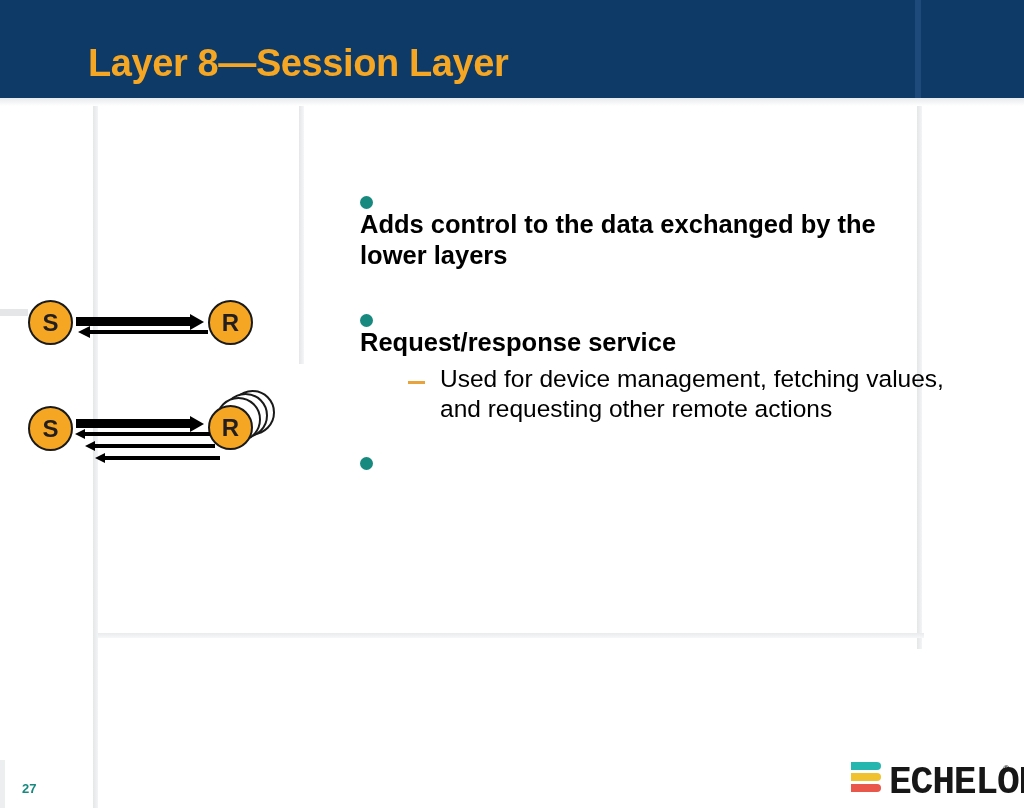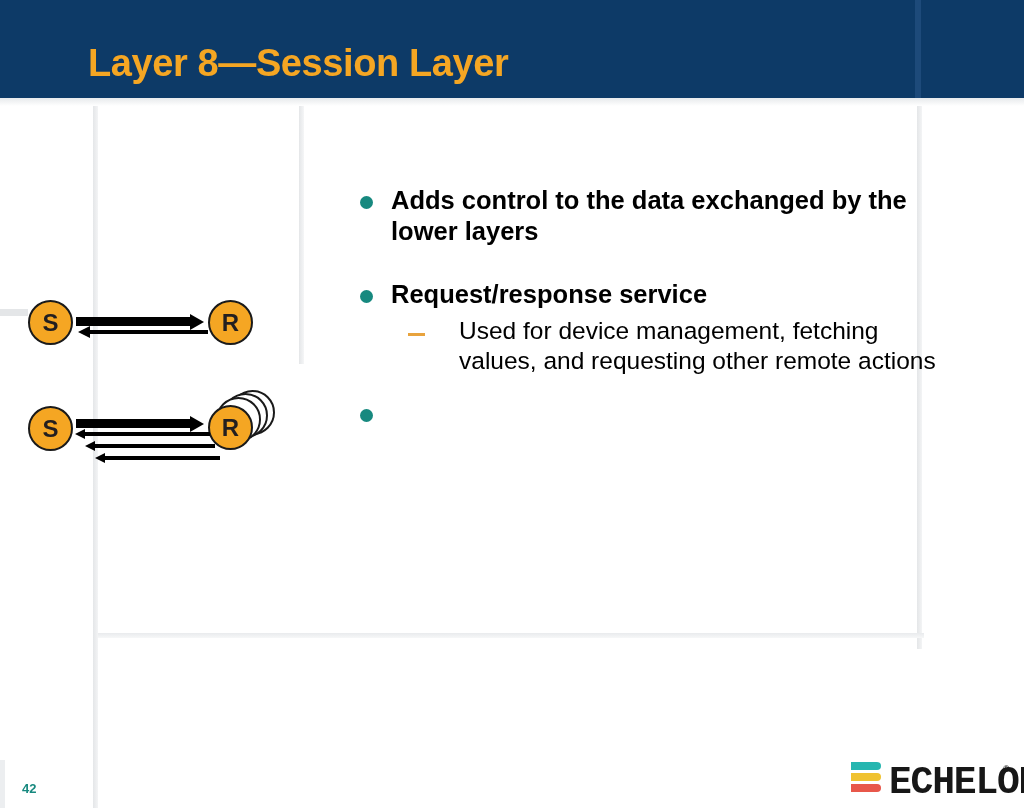--- a/index.html
+++ b/index.html
@@ -34,30 +34,30 @@
                  background:linear-gradient(to bottom,#e7eaec,#ffffff);}
   .title{
     position:absolute;left:88px;top:42px;
     font-size:38px;font-weight:bold;color:#f5a623;
     letter-spacing:-0.4px;white-space:nowrap;
     font-family:"Liberation Sans",sans-serif;
   }
 
   
   .content{position:absolute;left:360px;top:185px;width:600px;}
-  .bullet-row{display:flex;align-items:flex-start;margin-bottom:6px;}
+  .bullet-row{display:flex;align-items:flex-start;margin-bottom:6px;flex-direction:column;}
   .bullet-dot{
     width:13px;height:13px;border-radius:50%;background:#17897f;
     margin-right:18px;margin-top:11px;flex:0 0 auto;
   }
   .bullet-text{
     font-size:25.5px;font-weight:bold;color:#000000;line-height:1.22;
     max-width:560px;
   }
-  .sub-row{display:flex;align-items:flex-start;margin-left:48px;margin-top:4px;gap:19px;}
+  .sub-row{display:flex;align-items:flex-start;margin-left:48px;margin-top:4px;}
   .sub-dash{
     width:17px;height:3px;background:#e8a33d;margin-right:15px;margin-top:17px;
     flex:0 0 auto;
   }
   .sub-text{font-size:24.5px;font-weight:normal;color:#000000;line-height:1.22;
             max-width:520px;}
   .sp-lg{height:26px;}
   .sp-md{height:22px;}
 
   
@@ -168,21 +168,21 @@
 
     <div class="sp-md"></div>
 
     <div class="bullet-row">
       <div class="bullet-dot"></div>
     </div>
 
 
   </div>
 
-  <div class="page-num">42</div>
+  <div class="page-num">27</div>
 
   <div class="logo">
     <div class="logo-mark">
       <div class="logo-bar bar-teal"></div>
       <div class="logo-bar bar-gold"></div>
       <div class="logo-bar bar-red"></div>
     </div>
     <div class="logo-text">ECHELON</div>
     <div class="logo-reg">®</div>
   </div>

